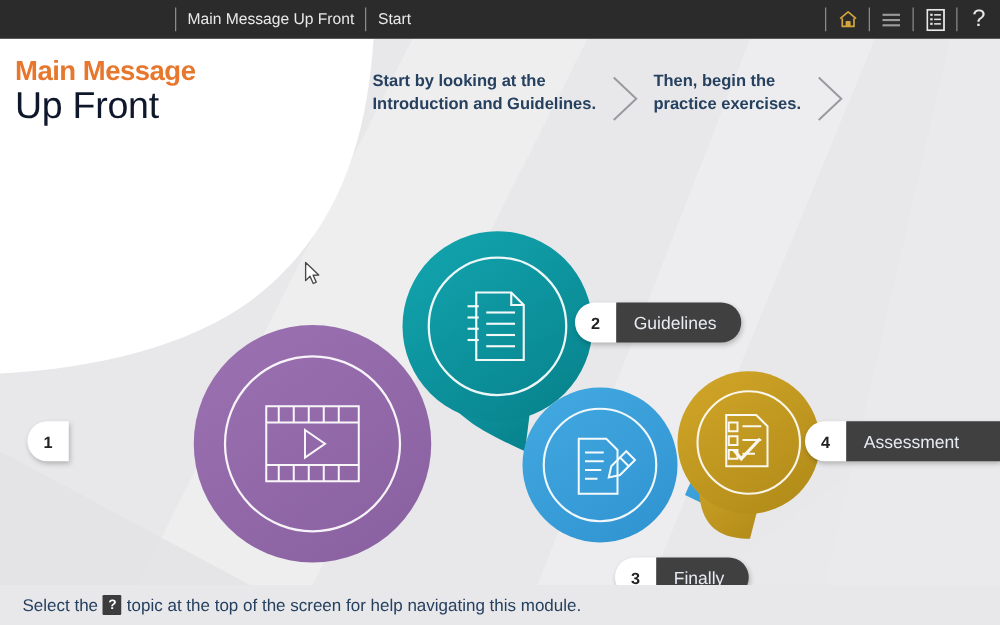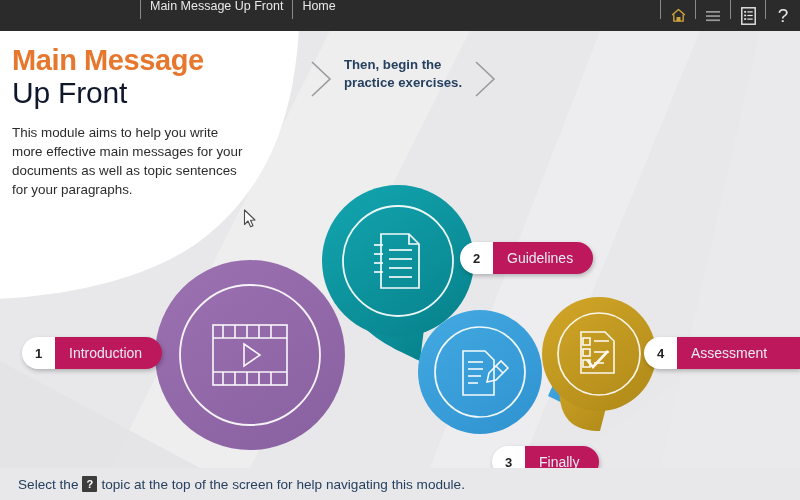--- a/index.html
+++ b/index.html
@@ -7,21 +7,21 @@
   body {
     font-family:"Liberation Sans", sans-serif;
     background:#e8e8ea;
     position:relative;
   }
 
   
   #topbar {
     position:absolute; left:0; top:0; width:800px; height:31px;
     background:#2b2b2b;
-    display:flex; align-items:flex-start;
+    display:flex; align-items:center;
     z-index:60;
   }
   .nav-sep {
     width:1px; height:19px; background:#8a8a8a; flex:none;
   }
   .nav-item {
     color:#e9e9e9; font-size:12.5px; line-height:1;
     padding:0 9px; white-space:nowrap;
   }
   #nav-left-spacer { width:140px; flex:none; }
@@ -38,21 +38,21 @@
     overflow:hidden;
     background:#e8e8ea;
   }
   #stage .bgsvg { position:absolute; left:0; top:0; }
 
   
   #titleblock {
     position:absolute; left:12px; top:14px; width:250px; z-index:20;
   }
   .title-l1 {
-    font-size:29px; font-weight:bold; color:#e8772e; letter-spacing:-0.4px;
+    font-size:22px; font-weight:bold; color:#e8772e; letter-spacing:-0.4px;
     line-height:1.06;
   }
   .title-l2 {
     font-size:30px; font-weight:300; color:#0f172a; letter-spacing:-0.2px;
     line-height:1.1;
   }
   #intro-text {
     margin-top:14px; font-size:13.4px; color:#2c2c2c; line-height:1.42;
     width:236px;
   }
@@ -74,21 +74,21 @@
     display:flex; align-items:stretch;
     filter:drop-shadow(1px 2px 2px rgba(0,0,0,0.24));
   }
   .pill-num {
     width:33px; background:#ffffff;
     border-top-left-radius:16px; border-bottom-left-radius:16px;
     display:flex; align-items:center; justify-content:center;
     color:#222; font-size:13px; font-weight:bold;
   }
   .pill-lbl {
-    background:#be185d; color:#e7ecf3;
+    background:#404040; color:#e7ecf3;
     border-top-right-radius:16px; border-bottom-right-radius:16px;
     display:flex; align-items:center;
     padding:0 20px 0 14px; font-size:14px; white-space:nowrap;
   }
   .pill.flush .pill-lbl { border-top-right-radius:0; border-bottom-right-radius:0; }
 
   #pill-1 { left:22px;  top:306px; }
   #pill-2 { left:460px; top:211px; }
   #pill-3 { left:492px; top:415px; }
   #pill-4 { left:644px; top:306px; width:156px; }
@@ -115,21 +115,21 @@
   #cursor { position:absolute; left:243px; top:178px; z-index:70; }
 </style>
 </head>
 <body>
 
 <div id="topbar">
   <div id="nav-left-spacer"></div>
   <div class="nav-sep"></div>
   <div class="nav-item">Main Message Up Front</div>
   <div class="nav-sep"></div>
-  <div class="nav-item">Home</div>
+  <div class="nav-item">Start</div>
   <div id="nav-grow"></div>
 
   <div class="nav-sep"></div>
   <div class="nav-icon-cell">
     <span>
       <svg width="17" height="17" viewBox="0 0 24 24" fill="none" stroke="#d2a63c" stroke-width="1.9" stroke-linejoin="round">
         <path d="M3 11.2 12 3.6l9 7.6"></path>
         <path d="M5.4 10.6V20h13.2v-9.4"></path>
         <path d="M10.1 20v-5.1h3.8V20" fill="#d2a63c"></path>
       </svg>
@@ -261,37 +261,37 @@
       <line x1="594" y1="310" x2="609" y2="310"></line>
       <line x1="594" y1="321" x2="609" y2="321"></line>
       <line x1="594" y1="332" x2="604" y2="332"></line>
       <path d="M587,329 l6,7 l15,-16" stroke-width="2.6"></path>
     </g>
   </svg>
 
   <div id="titleblock">
     <div class="title-l1">Main Message</div>
     <div class="title-l2">Up Front</div>
-    <div id="intro-text">This module aims to help you write more effective main messages for your documents as well as topic sentences for your paragraphs.</div>
   </div>
 
   <div id="steps">
+    <div class="step-txt">Start by looking at the
+Introduction and Guidelines.</div>
     <svg class="step-chev" viewBox="0 0 46 46">
       <path d="M14 6 L32 23 L14 40" fill="none" stroke="#9a9a9e" stroke-width="1.6"></path>
     </svg>
     <div class="step-txt">Then, begin the
 practice exercises.</div>
     <svg class="step-chev" viewBox="0 0 46 46">
       <path d="M14 6 L32 23 L14 40" fill="none" stroke="#9a9a9e" stroke-width="1.6"></path>
     </svg>
   </div>
 
   <div class="pill" id="pill-1">
     <div class="pill-num">1</div>
-    <div class="pill-lbl">Introduction</div>
   </div>
 
   <div class="pill" id="pill-2">
     <div class="pill-num">2</div>
     <div class="pill-lbl">Guidelines</div>
   </div>
 
   <div class="pill" id="pill-3">
     <div class="pill-num">3</div>
     <div class="pill-lbl">Finally</div>

